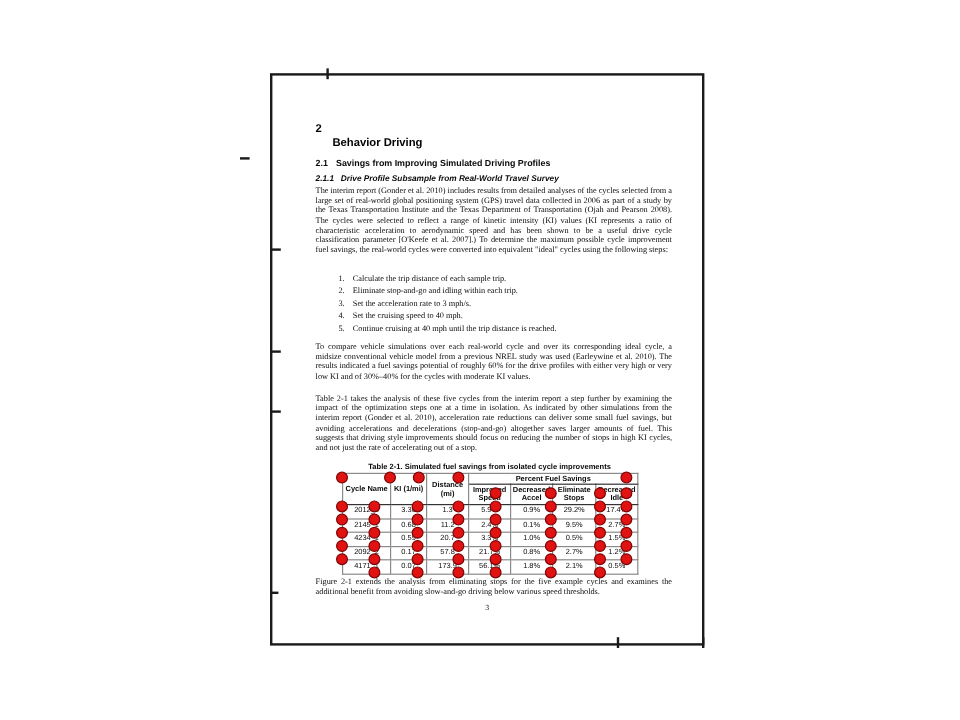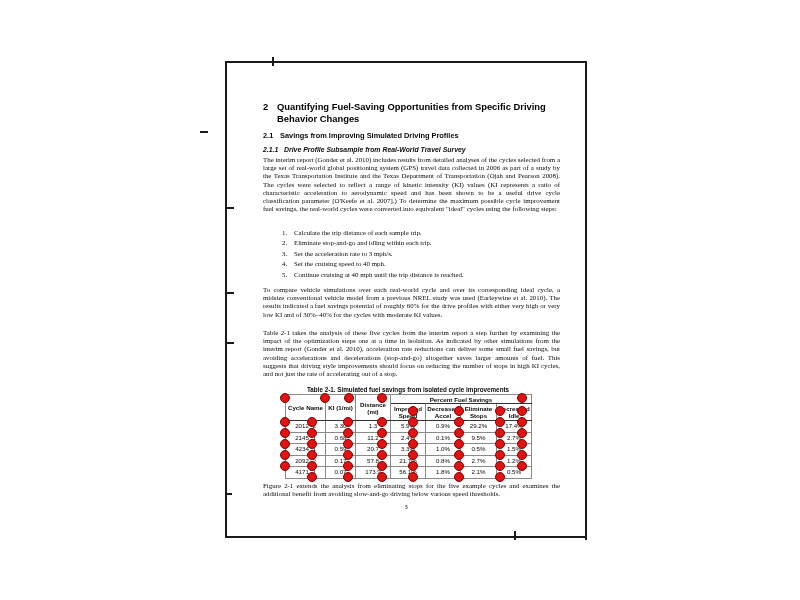--- a/index.html
+++ b/index.html
@@ -60,21 +60,21 @@
   }
   .tick{position:absolute;background:#1a1a1a;z-index:2;}
 </style>
 </head>
 <body>
 
 <div class="page">
 
   <div class="h1">
     <span class="num">2</span>
-    <span><span>Quantifying Fuel-Saving Opportunities from Specific Driving</span><br><span>Behavior Changes</span></span>
+    <span><br><span>Behavior Driving</span></span>
   </div>
 
   <div class="h2">
     <span class="num">2.1</span>
     <span>Savings from Improving Simulated Driving Profiles</span>
   </div>
 
   <div class="h3">
     <span class="num">2.1.1</span>
     <span>Drive Profile Subsample from Real-World Travel Survey</span>

